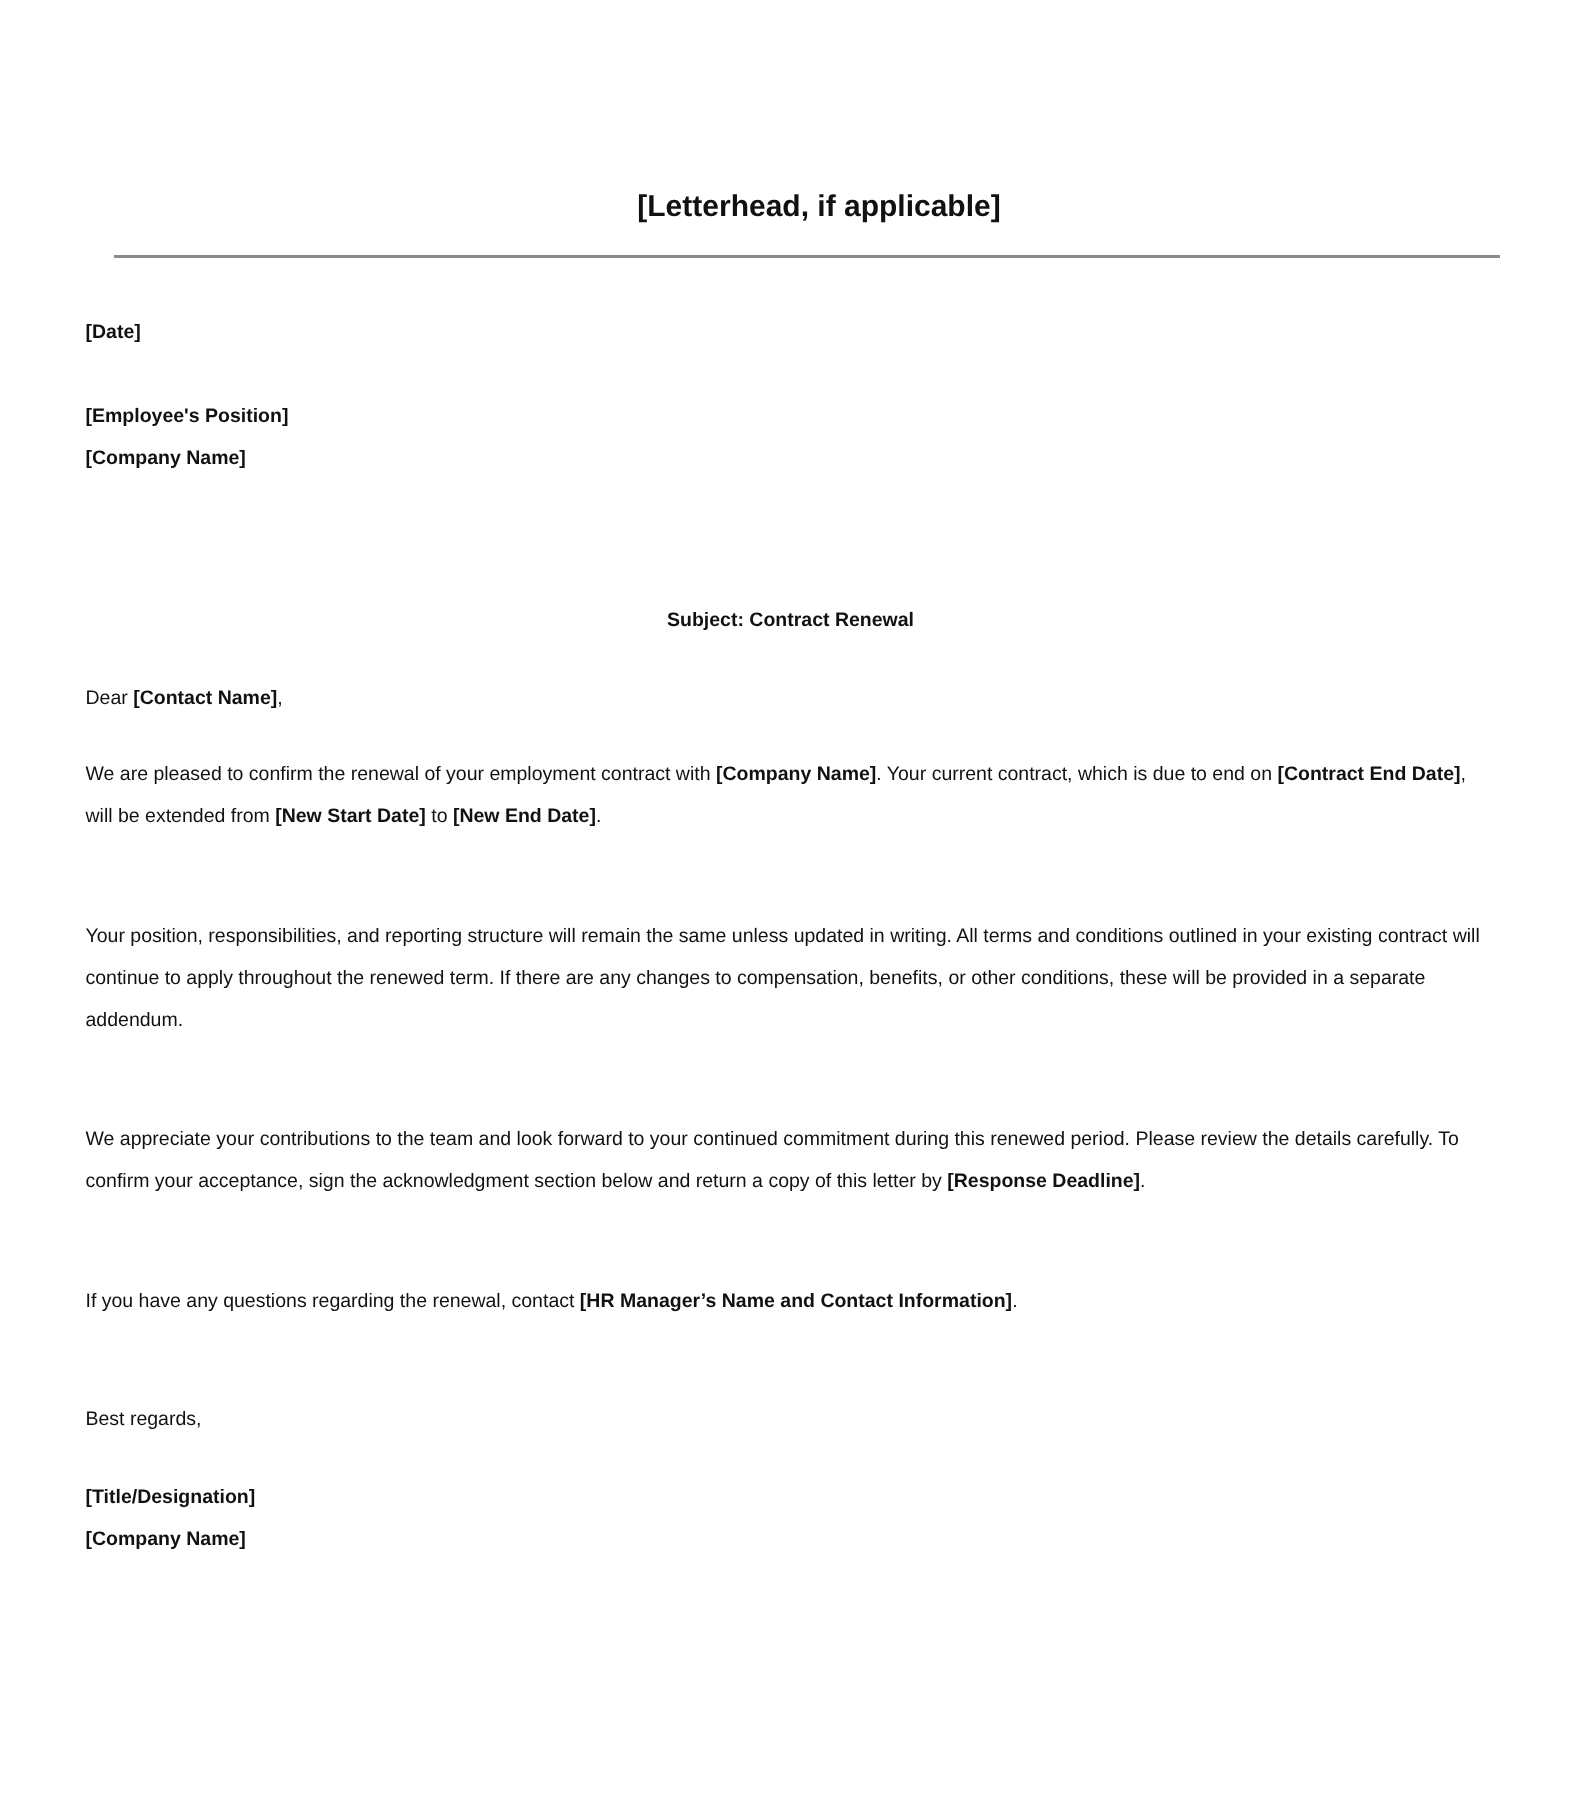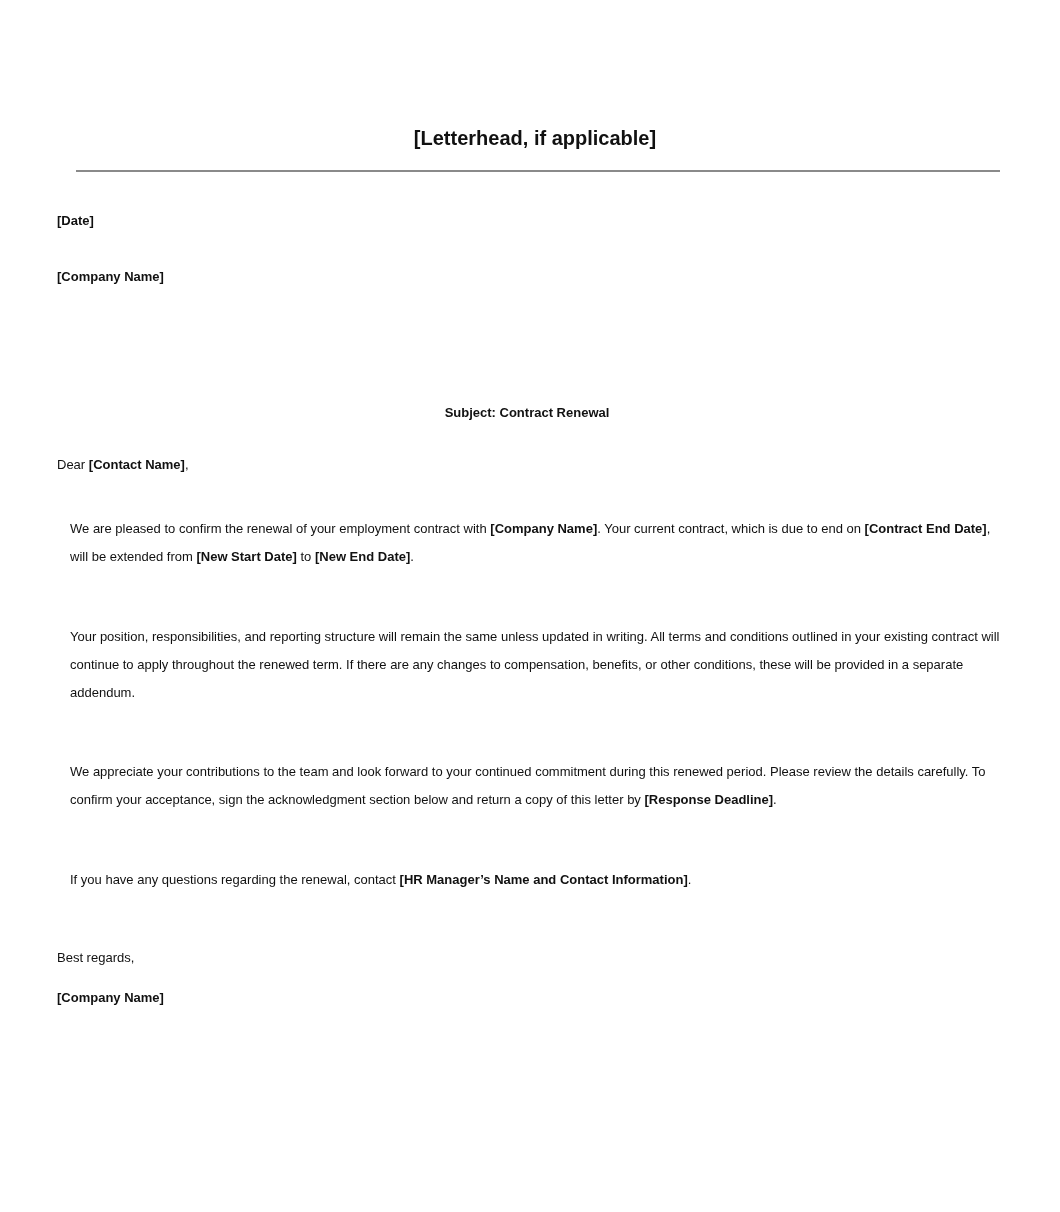--- a/index.html
+++ b/index.html
@@ -2,41 +2,42 @@
 <html><head>
 <meta charset="utf-8">
 <style>
   html, body { margin: 0; padding: 0; background: #ffffff; }
   body {
     width: 1060px; height: 1212px; position: relative; overflow: hidden;
     font-family: "Liberation Sans", "DejaVu Sans", sans-serif;
     color: #111111;
   }
   .letterhead {
-    position: absolute; left: 73px; width: 924px; top: 124px;
+    position: absolute; left: 84px; width: 924px; top: 124px;
     text-align: center; font-weight: bold; font-size: 20px; line-height: 28px;
   }
   .rule {
     position: absolute; left: 76px; width: 924px; top: 170px; height: 2px;
     background: #8a8a8a;
   }
   .block { position: absolute; left: 57px; width: 940px; font-size: 13px; line-height: 28px; }
   .b { font-weight: bold; }
   .line { display: block; white-space: nowrap; }
-  p { margin: 13px; }
+  p { margin: 0; }
 </style>
 </head>
 <body>
 
 <div class="letterhead">[Letterhead, if applicable]</div>
 <div class="rule"></div>
 
 <div class="block b" style="top:207px;">[Date]</div>
 
 <div class="block b" style="top:263px;">
+  <span class="line">[Employee's Position]</span>
   <span class="line">[Company Name]</span>
 </div>
 
 <div class="block b" style="top:399px;text-align:center;">Subject: Contract Renewal</div>
 
 <div class="block" style="top:451px;">
   <span>Dear </span><span class="b">[Contact Name]</span><span>,</span>
 </div>
 
 <p class="block" style="top:502px;">
@@ -46,17 +47,18 @@
 <p class="block" style="top:610px;">Your position, responsibilities, and reporting structure will remain the same unless updated in writing. All terms and conditions outlined in your existing contract will continue to apply throughout the renewed term. If there are any changes to compensation, benefits, or other conditions, these will be provided in a separate addendum.</p>
 
 <p class="block" style="top:745px;">
   <span>We appreciate your contributions to the team and look forward to your continued commitment during this renewed period. Please review the details carefully. To confirm your acceptance, sign the acknowledgment section below and return a copy of this letter by </span><span class="b">[Response Deadline]</span><span>.</span>
 </p>
 
 <p class="block" style="top:853px;">
   <span>If you have any questions regarding the renewal, contact </span><span class="b">[HR Manager’s Name and Contact Information]</span><span>.</span>
 </p>
 
-<div class="block" style="top:932px;margin-top:12px;">Best regards,</div>
+<div class="block" style="top:932px;">Best regards,</div>
 
 <div class="block b" style="top:984px;">
+  <span class="line">[Title/Designation]</span>
   <span class="line">[Company Name]</span>
 </div>
 
 </body></html>

